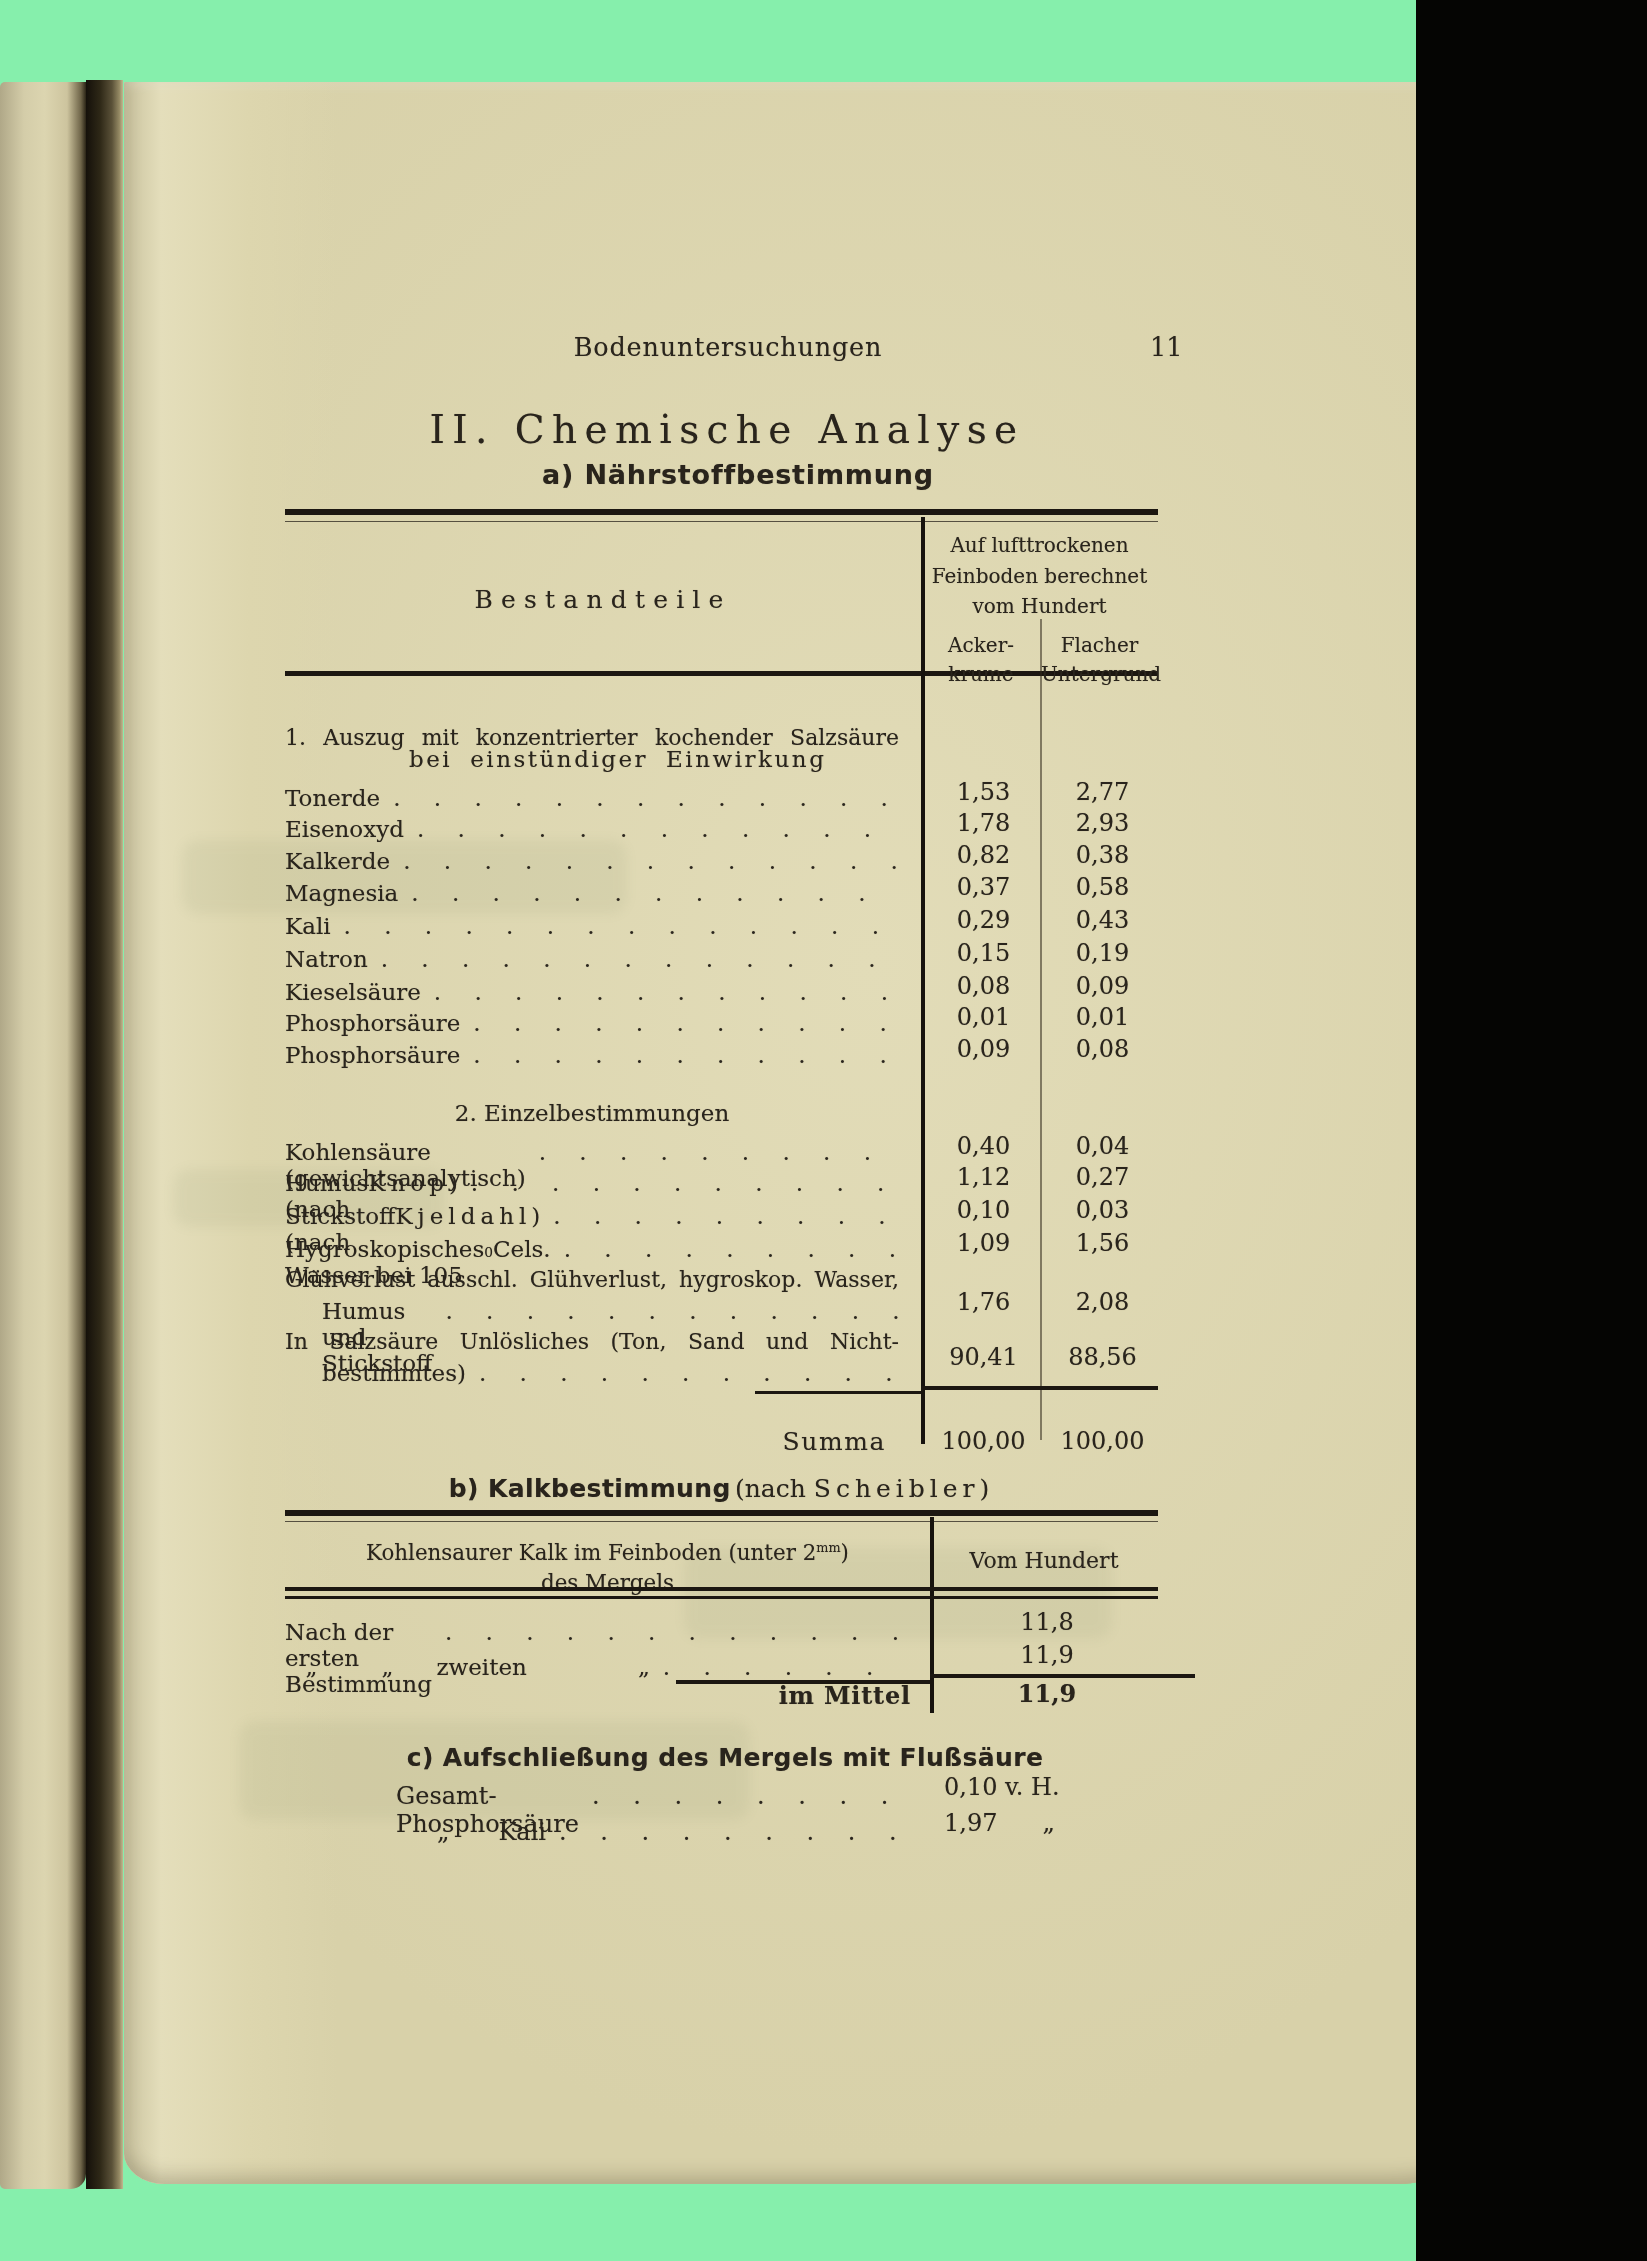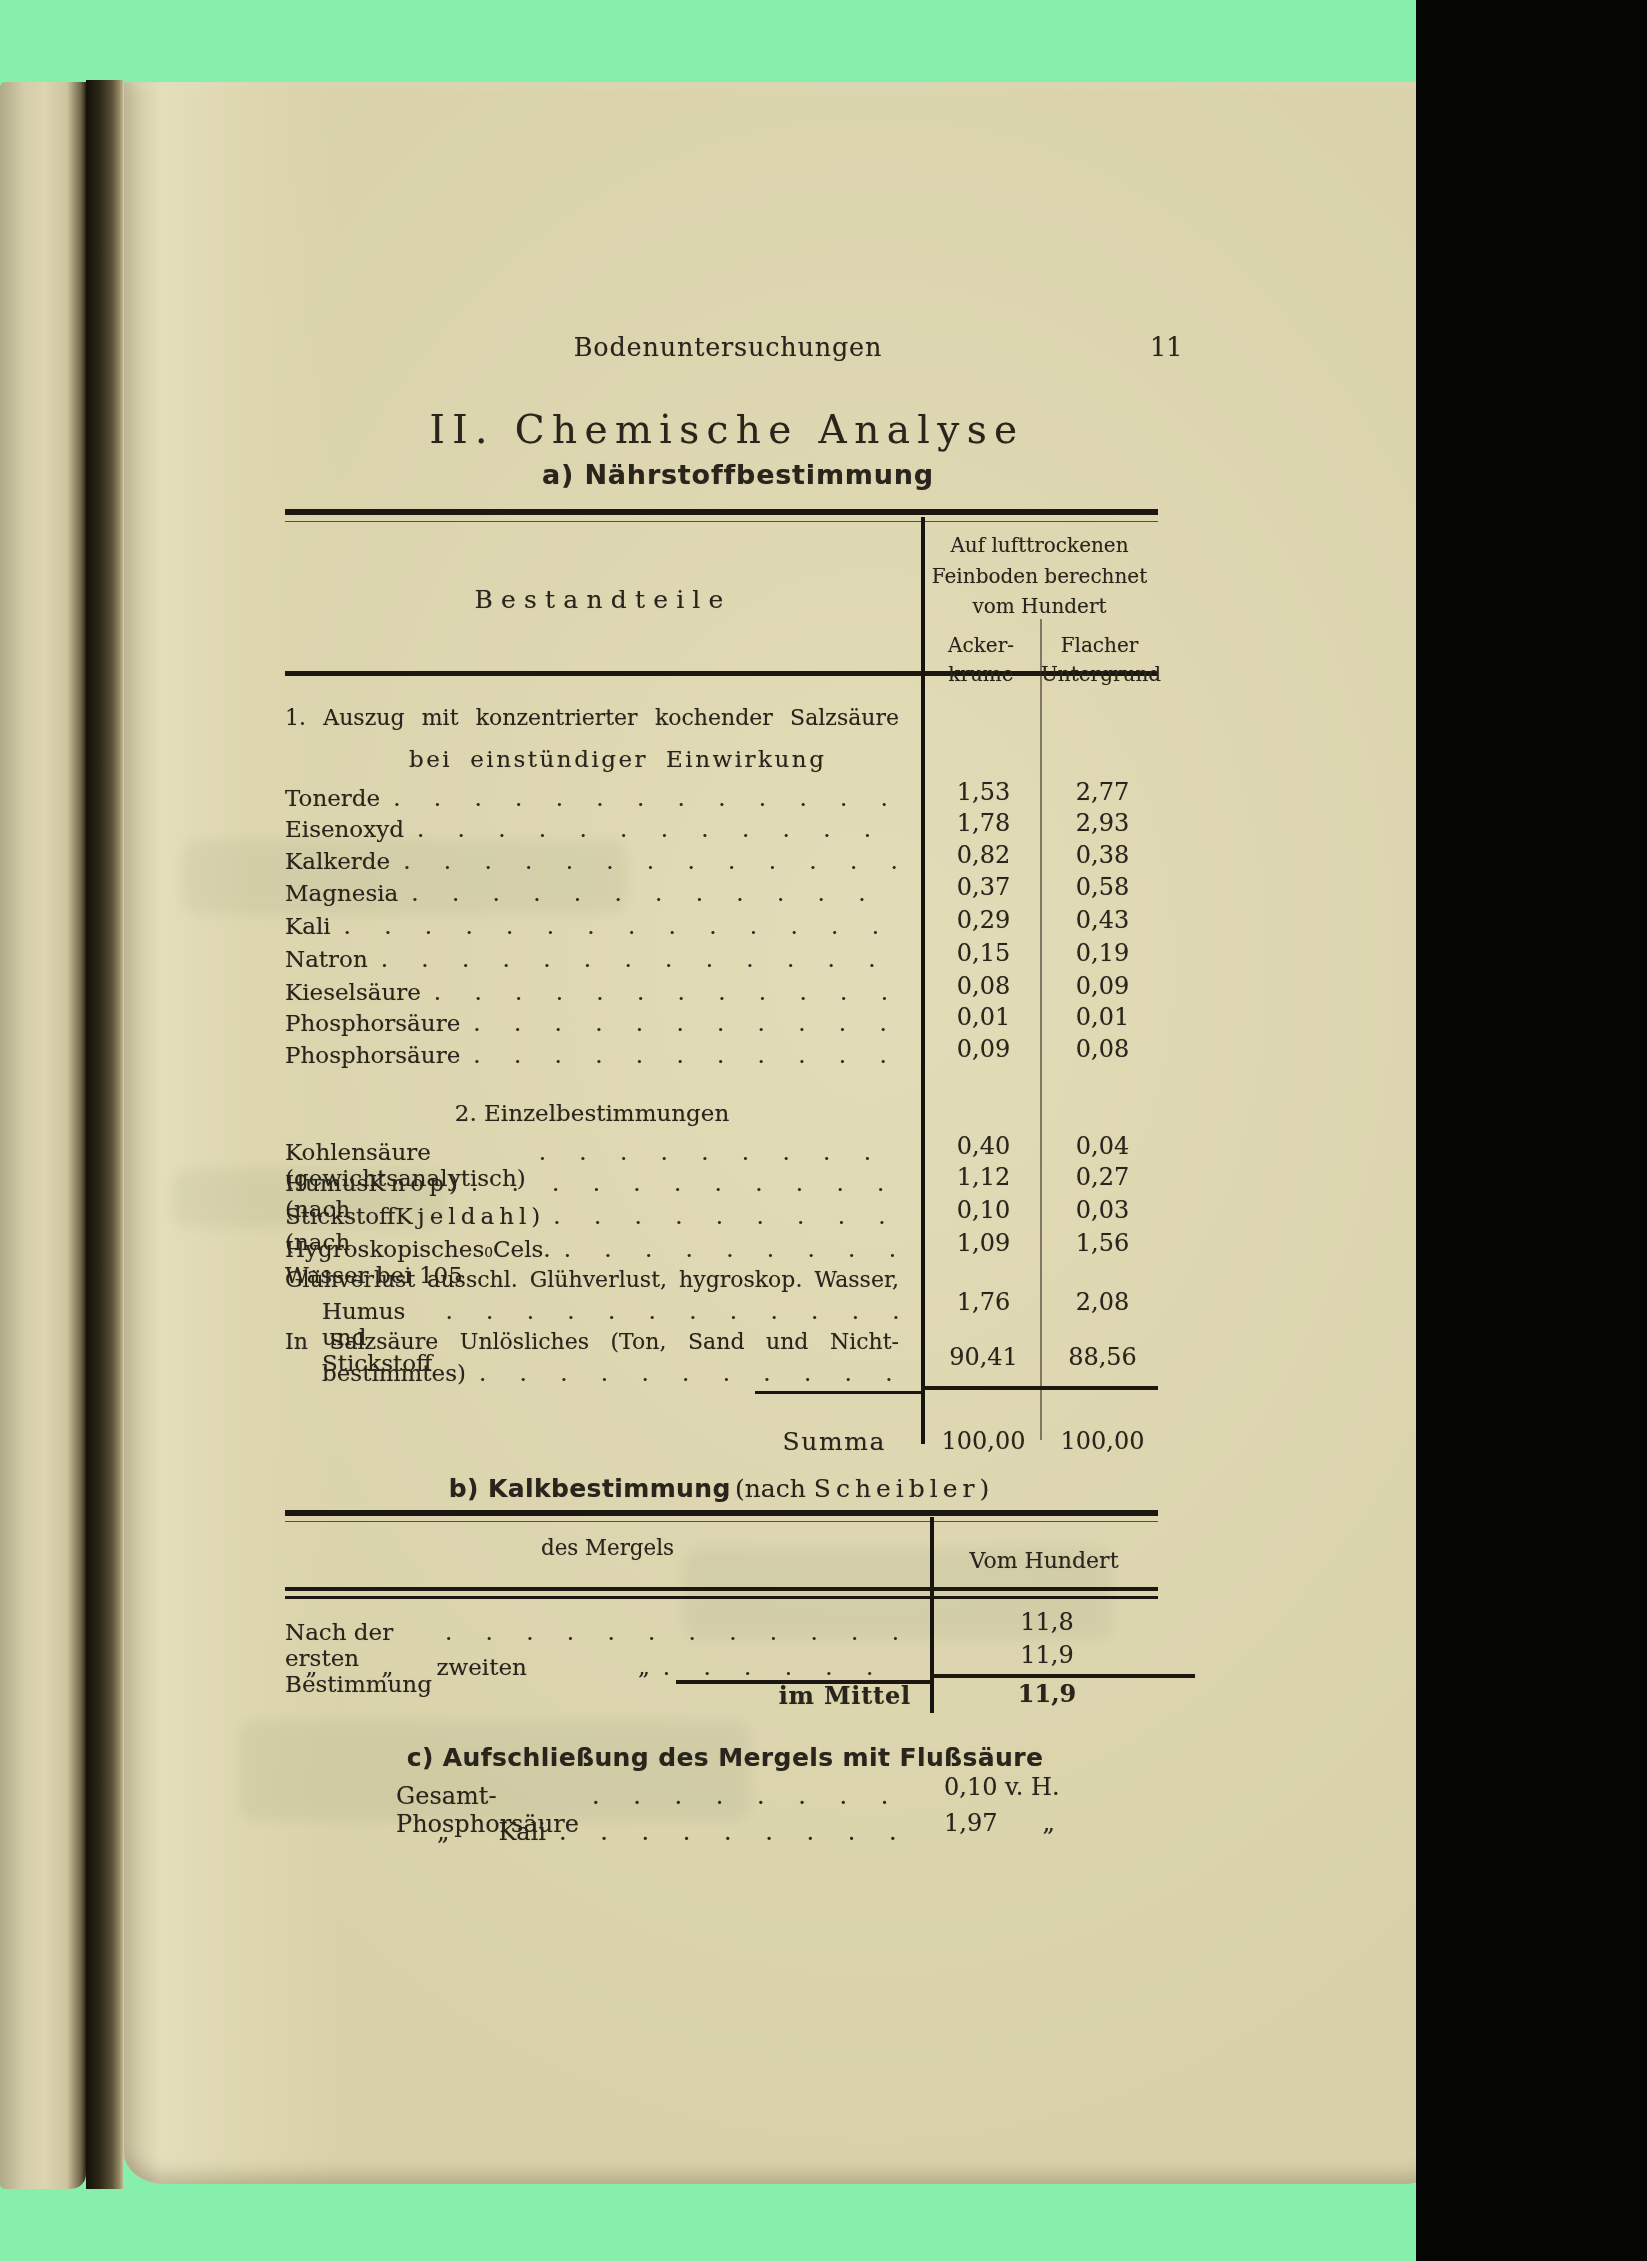--- a/index.html
+++ b/index.html
@@ -116,21 +116,21 @@
       <div class="hdr-right">Auf lufttrockenen Feinboden berechnet vom Hundert</div>
       <div class="subcol" style="left:636px;">
         <div>Acker-</div>
         <div>krume</div>
       </div>
       <div class="subcol" style="left:756px;width:117px;">
         <div>Flacher</div>
         <div>Untergrund</div>
       </div>
 
-      <div class="trow" style="top:196px;">
+      <div class="trow" style="top:216px;">
         <div class="lblline just">1. Auszug mit konzentrierter kochender Salzsäure</div>
       </div>
       <div class="trow" style="top:237px;">
         <div class="lblline" style="left:124px;letter-spacing:2.5px;word-spacing:8.2px;">bei einstündiger Einwirkung</div>
       </div>
 
       <div class="trow" style="top:276px;">
         <div class="lblflex">
             <span>Tonerde</span>
             <span class="dots">. . . . . . . . . . . . . . . . . . . . . . . . . . . . . .</span>
@@ -280,20 +280,21 @@
       <span class="bold-heading h-b">b) Kalkbestimmung</span>
       <span class="serif-part" style="font-size:25px;"> <span>(nach </span><span class="spname">Scheibler</span><span>)</span></span>
     </div>
 
     <div id="tableB" class="ink">
       <div class="hr" style="left:0;top:0;width:873px;height:5.8px;"></div>
       <div class="hr" style="left:0;top:10.7px;width:873px;height:1.6px;opacity:.7;"></div>
       <div class="vr" style="left:645px;top:6.6px;width:4.1px;height:196px;"></div>
 
       <div class="hdrL">
+        <div><span>Kohlensaurer Kalk im Feinboden (unter 2</span><sup class="s">mm</sup><span>)</span></div>
         <div>des Mergels</div>
       </div>
       <div class="hdrR">Vom Hundert</div>
 
       <div class="hr" style="left:0;top:77px;width:873px;height:4.1px;"></div>
       <div class="hr" style="left:0;top:86px;width:873px;height:3.3px;"></div>
 
       <div class="trow" style="top:109px;">
         <div class="lblflex" style="width:614px;">
             <span>Nach der ersten Bestimmung</span>

